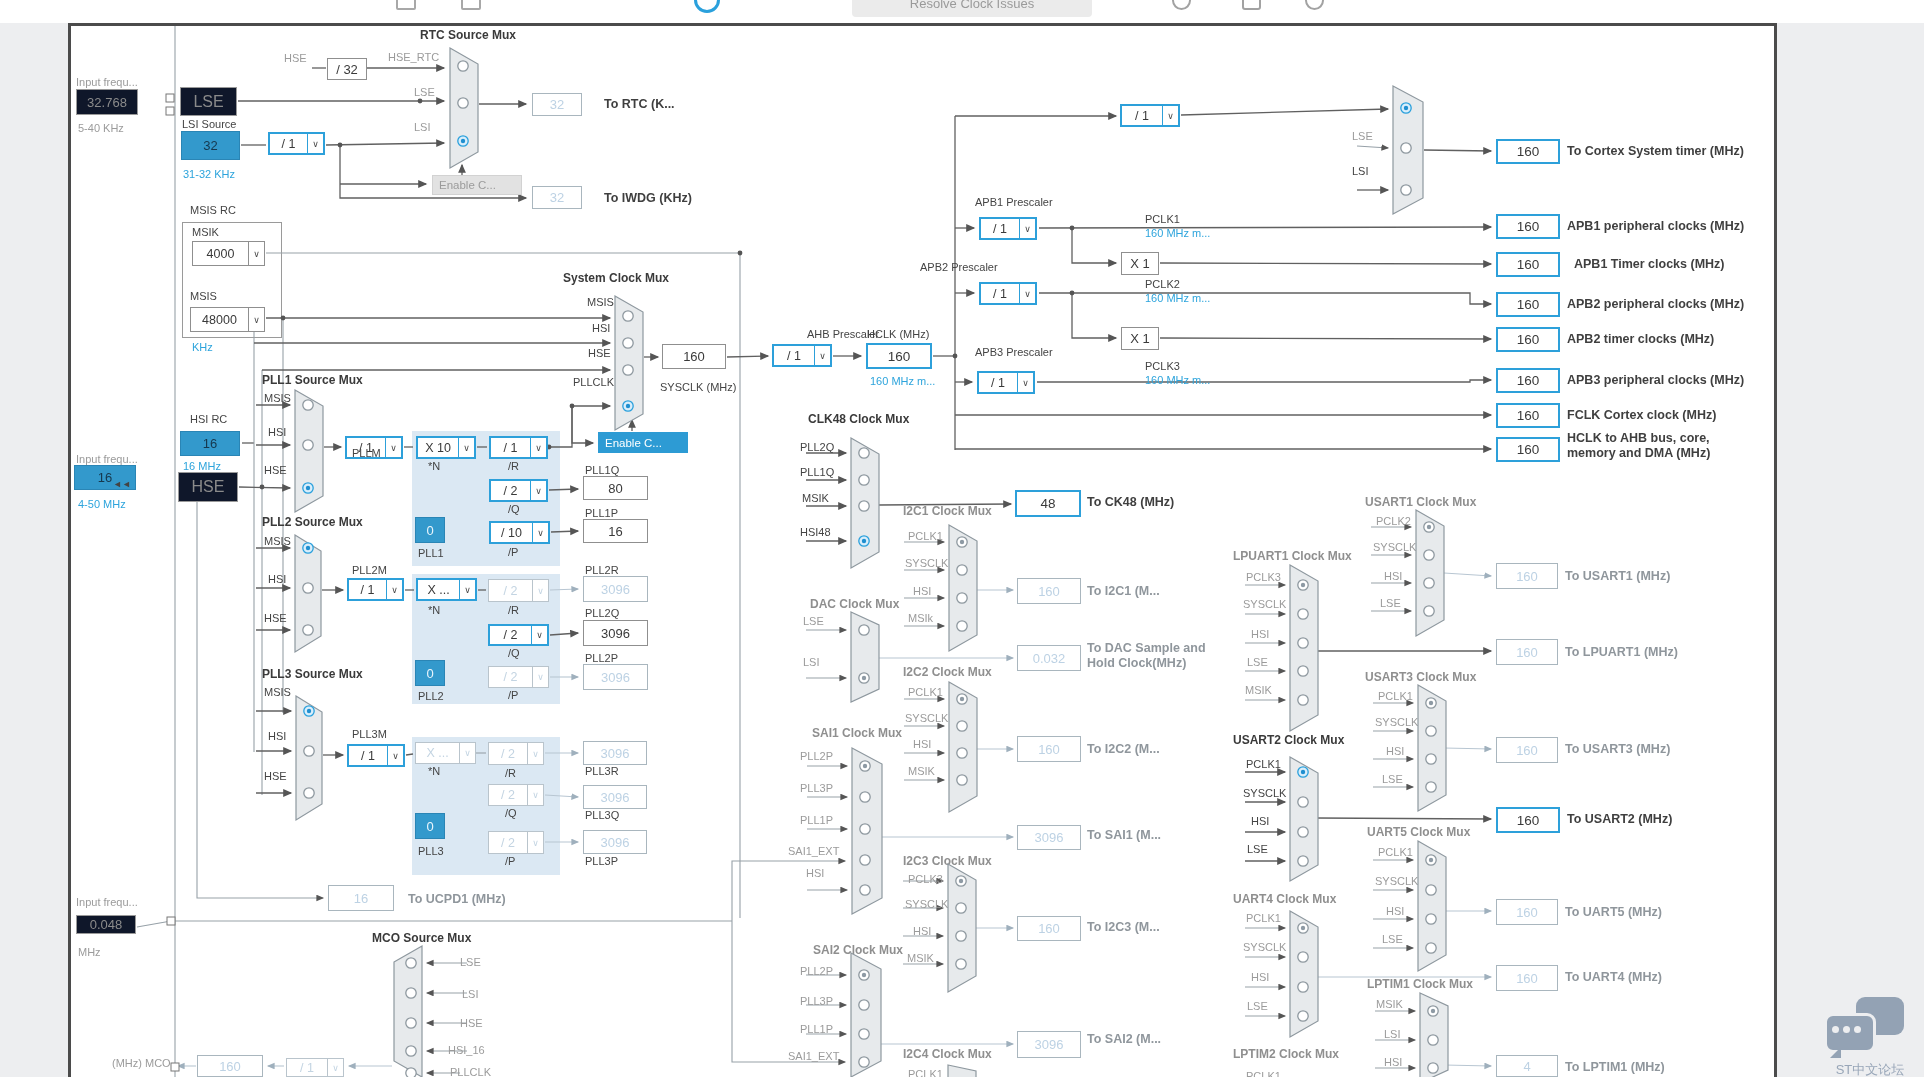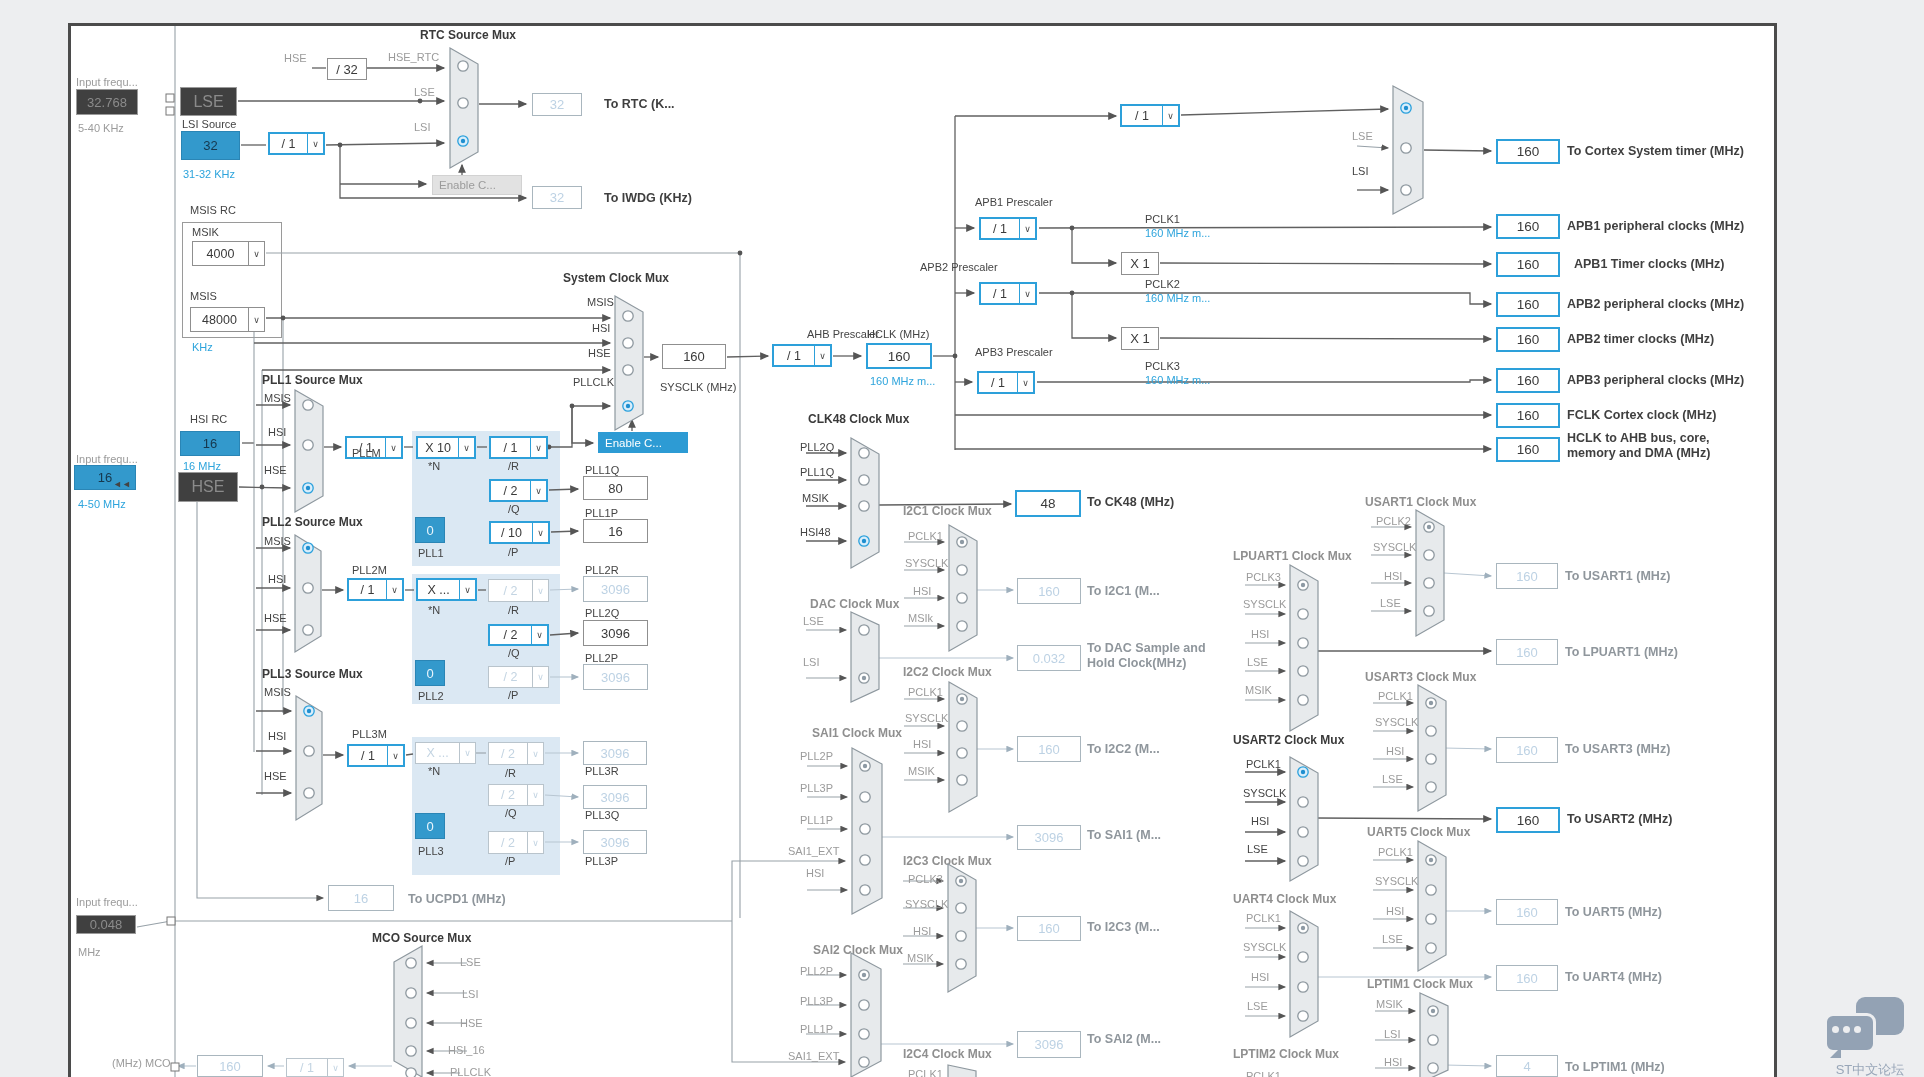--- a/index.html
+++ b/index.html
@@ -20,21 +20,21 @@
   .lb.g{color:#9b9b9b}.lb.d{color:#444}.lb.b{color:#2da4dc}
   .lb.B{color:#3a3a3a;font-weight:bold;font-size:12px}
   .lb.G{color:#8f8f8f;font-weight:bold;font-size:12px}
   .lb.TD{color:#3f3f3f;font-weight:bold;font-size:12.5px}
   .lb.TG{color:#8f969c;font-weight:bold;font-size:12.5px}
   .bx{position:absolute;display:flex;align-items:center;justify-content:center;font-size:13px;
       box-sizing:border-box;background:#fff;white-space:nowrap}
   .bx.E{border:2px solid #2da0da;color:#3a3a3a;font-size:13.5px}
   .bx.P{border:1px solid #8f8f8f;color:#3a3a3a}
   .bx.R{border:1px solid #a9b6be;color:#bdd2e4}
-  .bx.D{border:1px solid #9a9a9a;background:#404040;color:#8b8b8b}
+  .bx.D{border:1px solid #9a9a9a;background:#0f172a;color:#8b8b8b}
   .bx.F{border:1px solid #2a85b5;background:#3399cc;color:#16384e}
   .bx.F2{border:1px solid #2a85b5;background:#3399cc;color:#eaf5fc}
   .bx.FE{background:#2d9bd4;border:1px solid #2d9bd4;color:#fff;font-size:11.5px;justify-content:flex-start;padding-left:6px}
   .bx.GE{background:#e2e2e2;border:1px solid #d2d2d2;color:#9b9b9b;font-size:11.5px;justify-content:flex-start;padding-left:6px}
   .dd{position:absolute;display:flex;align-items:stretch;box-sizing:border-box;background:#fff;font-size:12.5px}
   .dd .t{flex:1;display:flex;align-items:center;justify-content:center}
   .dd .c{width:15px;display:flex;align-items:center;justify-content:center;font-size:9px}
   .dd.B{border:2px solid #2da0da;color:#3a3a3a}.dd.B .c{color:#4a4a4a;border-left:1.5px solid #2da0da}
   .dd.G{border:1px solid #b9c4cc;color:#c3d4e2}.dd.G .c{color:#c3d4e2;border-left:1px solid #b9c4cc}
   .dd.N{border:1px solid #8f8f8f;color:#3a3a3a}.dd.N .c{color:#4a4a4a;border-left:1px solid #8f8f8f}
@@ -45,20 +45,29 @@
   .wm-b2{position:absolute;left:0;top:18px;width:46px;height:34px;background:#93a2b4;border-radius:9px;border:3px solid #edeef0}
   .wm-b2t{position:absolute;left:6px;top:52px;width:0;height:0;border-right:11px solid #93a2b4;border-top:11px solid transparent}
   .wm-dots{position:absolute;left:8px;top:31px;display:flex;gap:4px}
   .wm-dots span{width:7px;height:7px;border-radius:50%;background:#edeef0}
   .wm-txt{position:absolute;left:0;top:66px;width:92px;text-align:center;font-size:13px;color:#98a6b8;white-space:nowrap}
 </style>
 </head>
 <body>
 
 <div id="app">
+  <div class="toolbar">
+    <div class="tb-doc" style="left:396px"></div>
+    <div class="tb-doc" style="left:461px"></div>
+    <div class="tb-ring"></div>
+    <button class="tb-btn">Resolve Clock Issues</button>
+    <div class="tb-zoom" style="left:1172px"></div>
+    <div class="tb-zoom" style="left:1242px;border-radius:3px"></div>
+    <div class="tb-zoom" style="left:1305px"></div>
+  </div>
   <div class="canvas-bg"></div>
   <div id="diagram">
       <div class="pn" style="left: 412px; top: 431px; width: 148px; height: 135px;"></div>
       <div class="pn" style="left: 412px; top: 574px; width: 148px; height: 130px;"></div>
       <div class="pn" style="left: 412px; top: 737px; width: 148px; height: 138px;"></div>
       <div class="fr" style="left: 182px; top: 222px; width: 100px; height: 116px;"></div>
       <svg width="1924" height="1077" style="position: absolute; left: 0px; top: 0px;">
         <defs>
           <marker id="mk-k" markerWidth="8" markerHeight="8" refX="6" refY="3" orient="auto">
             <path d="M0,0 L7,3 L0,6 Z" fill="#555"></path>

